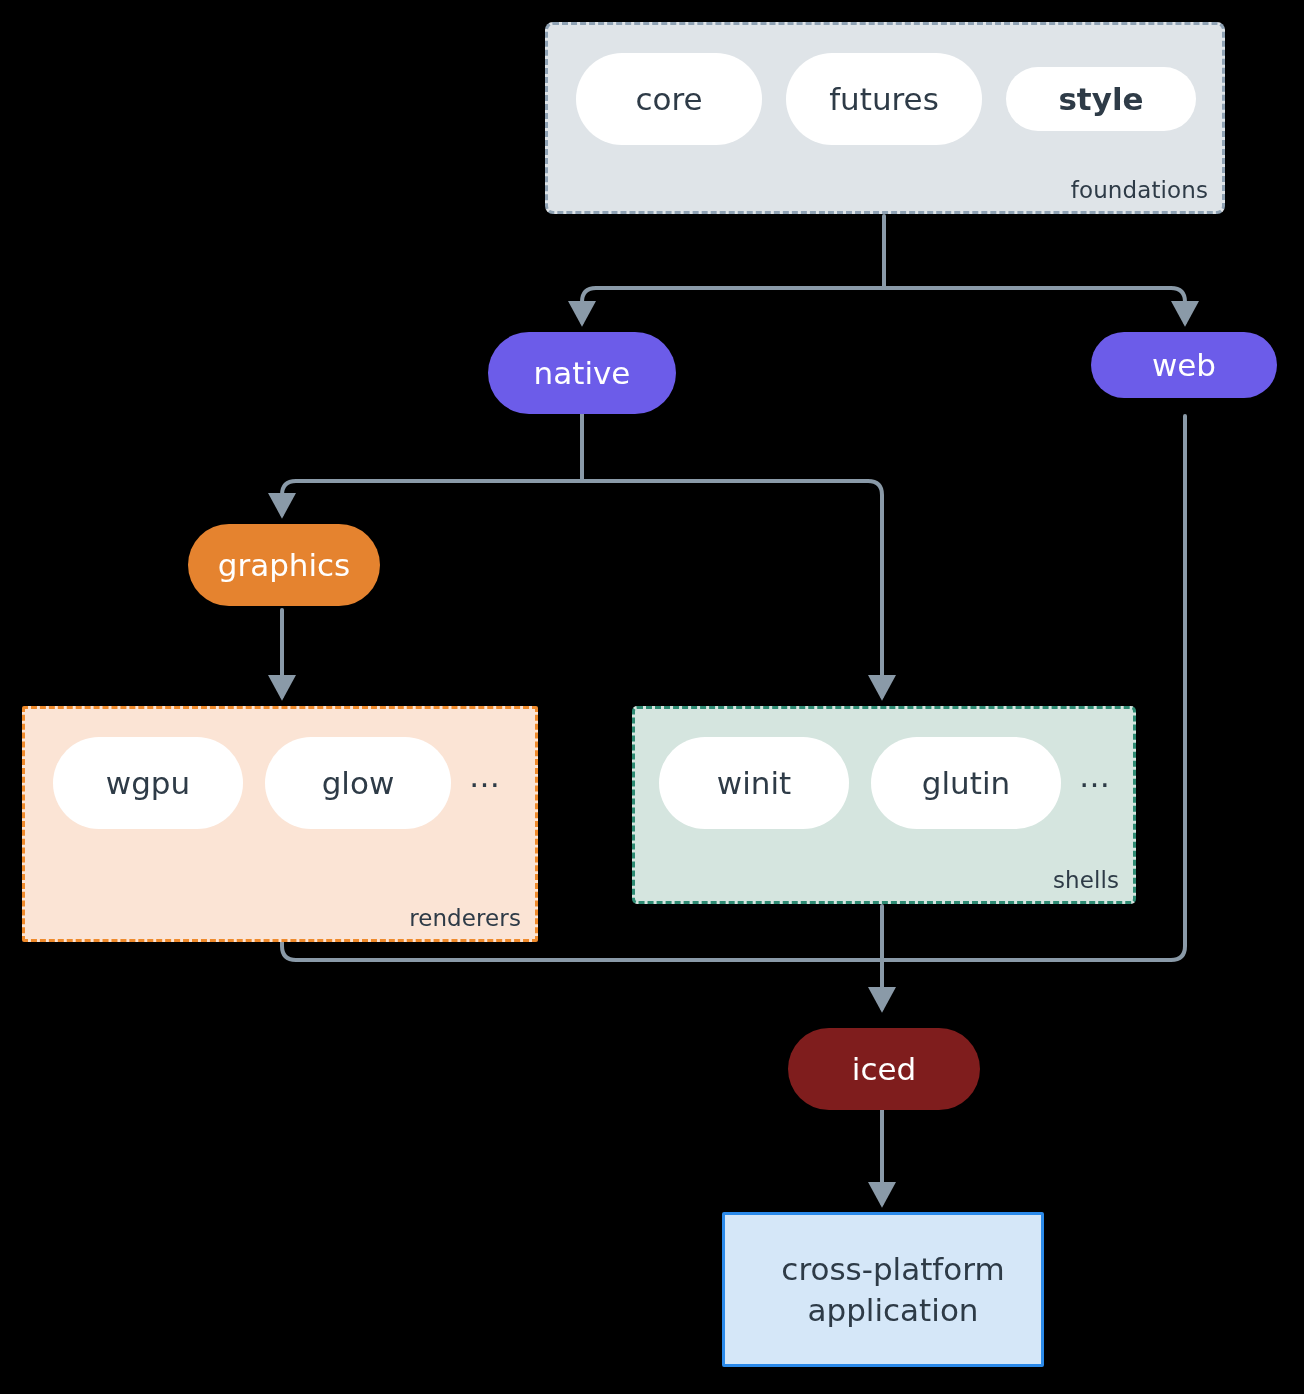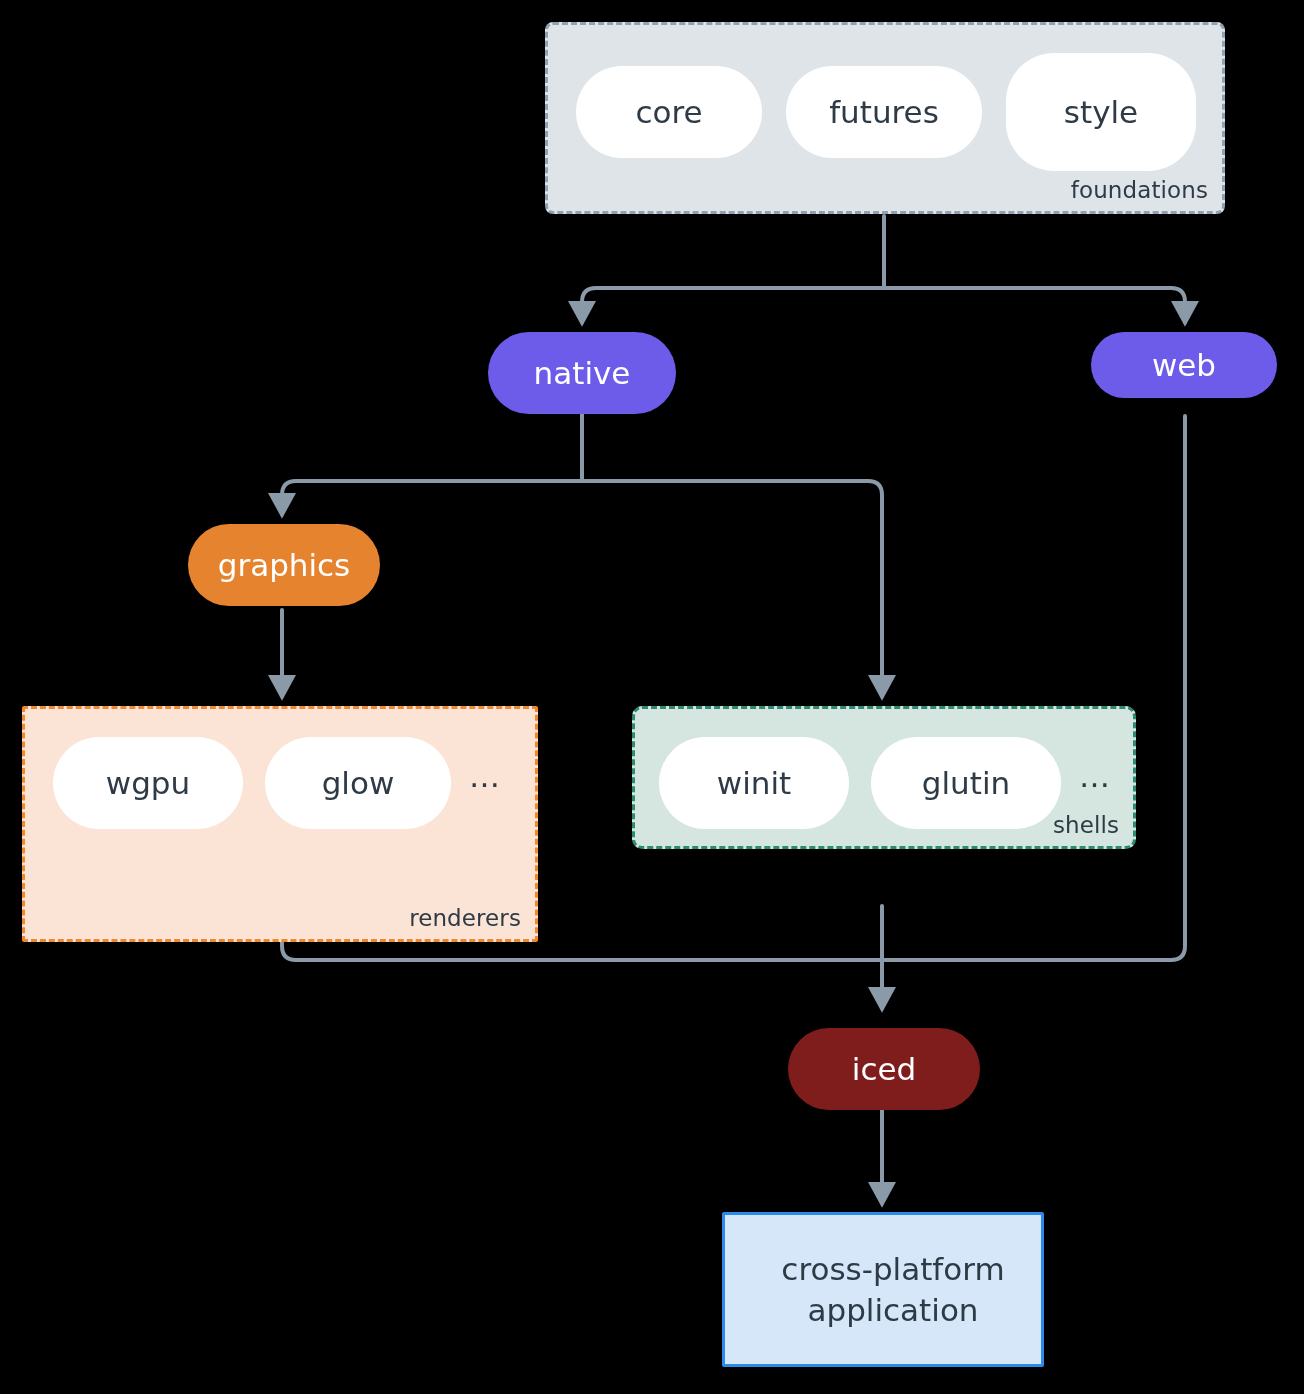--- a/index.html
+++ b/index.html
@@ -140,43 +140,43 @@
     <path class="edge-path" d="M 882 960 L 882 1008" marker-end="url(#arrow)"></path>
 
     <path class="edge-path" d="M 882 1100 L 882 1203" marker-end="url(#arrow)"></path>
   </svg>
 
   <div class="cluster" style="left:545px; top:22px; width:680px; height:192px;
               background:#dfe4e8; border-color:#8fa2b4; border-radius:8px;">
     <div class="cluster-items" style="left:28px; top:28px;">
       <div class="pill" style="width:186px; height:92px; margin-right:24px;">core</div>
       <div class="pill" style="width:196px; height:92px; margin-right:24px;">futures</div>
-      <div class="pill" style="width:190px; height:118px;">style</div>
+      <div class="pill" style="width:190px; height:64px;font-weight:bold;">style</div>
     </div>
     <div class="cluster-label">foundations</div>
   </div>
 
   <div class="node rounded purple" style="left:488px; top:332px; width:188px; height:82px;">native</div>
 
   <div class="node rounded purple" style="left:1091px; top:332px; width:186px; height:66px;">web</div>
 
   <div class="node rounded orange" style="left:188px; top:524px; width:192px; height:82px;">graphics</div>
 
   <div class="cluster" style="left:22px; top:706px; width:516px; height:236px;
               background:#fbe4d5; border-color:#ef8a2b; border-radius:2px;">
     <div class="cluster-items" style="left:28px; top:28px;">
       <div class="pill" style="width:190px; height:92px; margin-right:22px;">wgpu</div>
       <div class="pill" style="width:186px; height:92px; margin-right:18px;">glow</div>
       <div class="ellipsis">…</div>
     </div>
     <div class="cluster-label">renderers</div>
   </div>
 
-  <div class="cluster" style="left:632px; top:706px; width:504px; height:143px;
-              background:#d5e5df; border-color:#2e8b73; border-radius:10px;">
+  <div class="cluster" style="left:632px; top:706px; width:504px; height:198px;
+              background:#d5e5df; border-color:#2e8b73; border-radius:5px;">
     <div class="cluster-items" style="left:24px; top:28px;">
       <div class="pill" style="width:190px; height:92px; margin-right:22px;">winit</div>
       <div class="pill" style="width:190px; height:92px; margin-right:18px;">glutin</div>
       <div class="ellipsis">…</div>
     </div>
     <div class="cluster-label">shells</div>
   </div>
 
   <div class="node rounded blue" style="left:788px; top:1016px; width:192px; height:82px;">iced</div>
 

